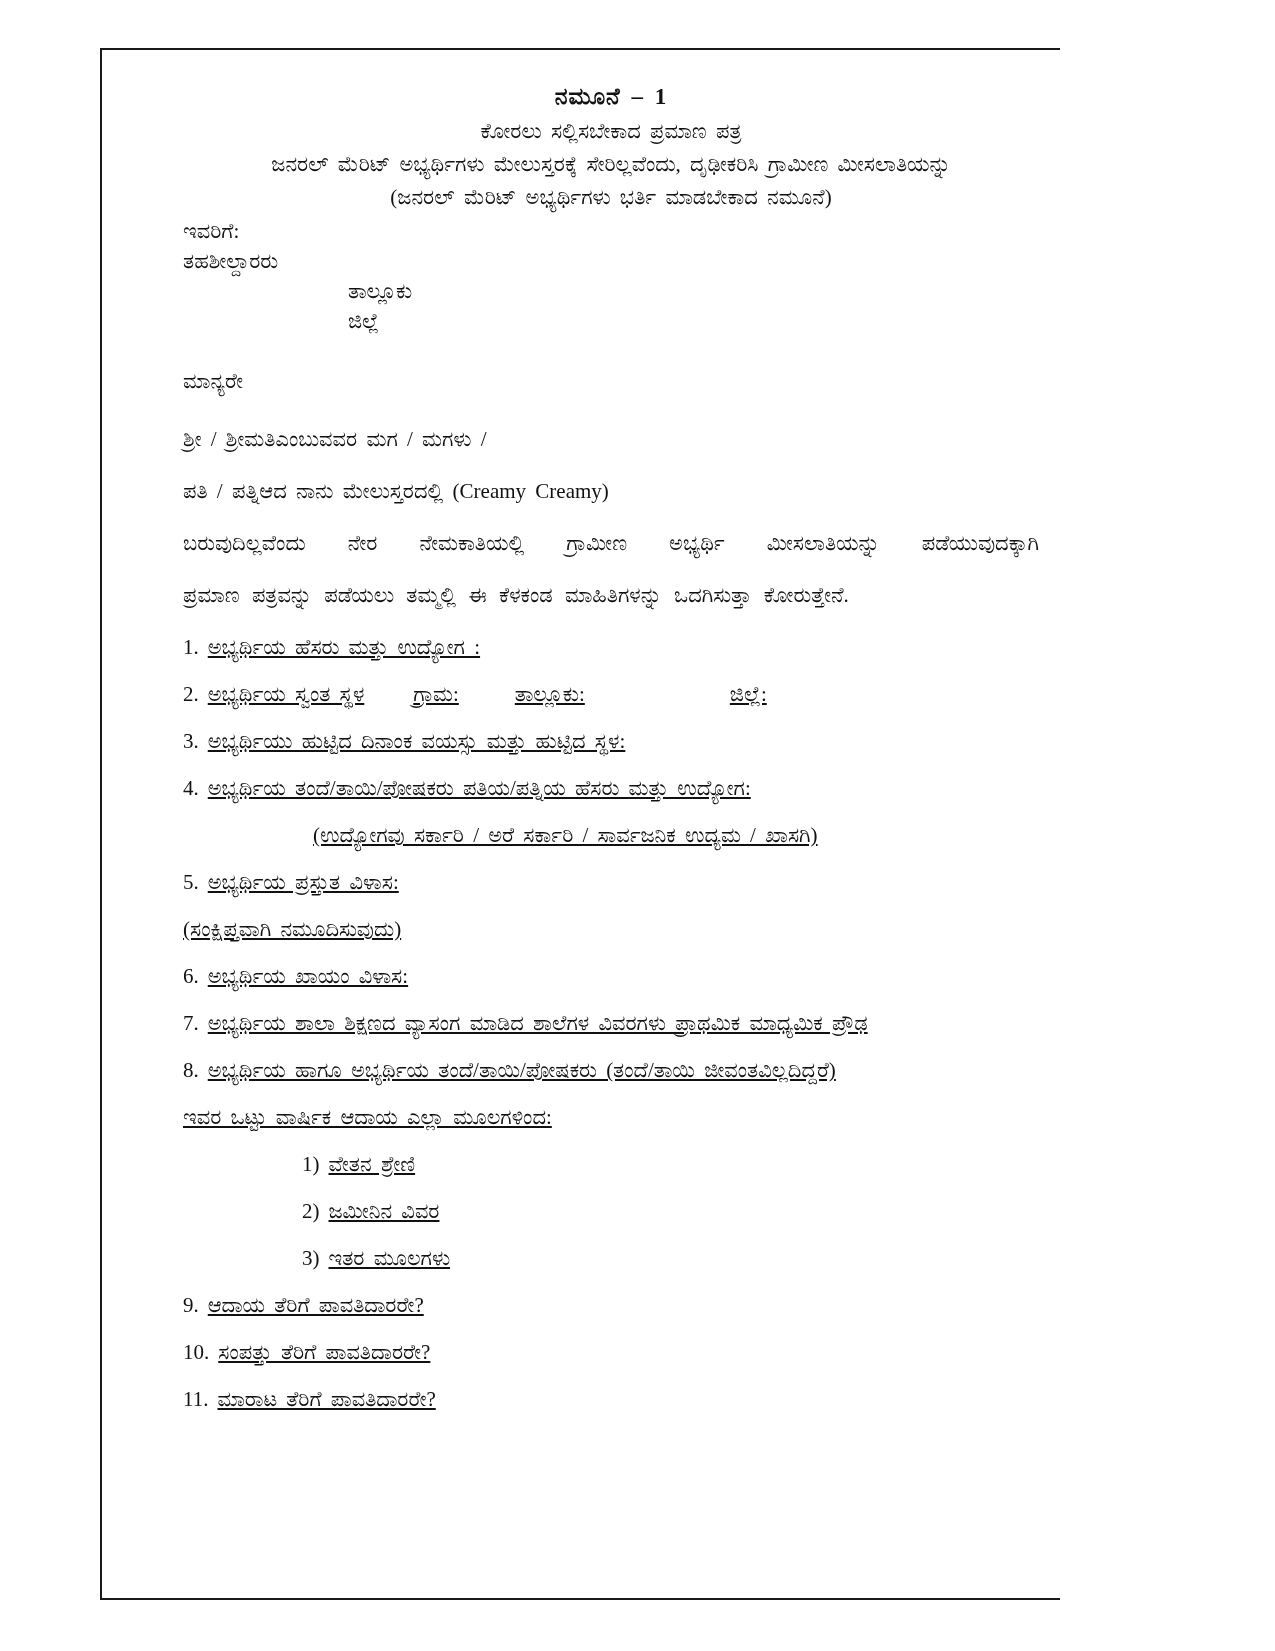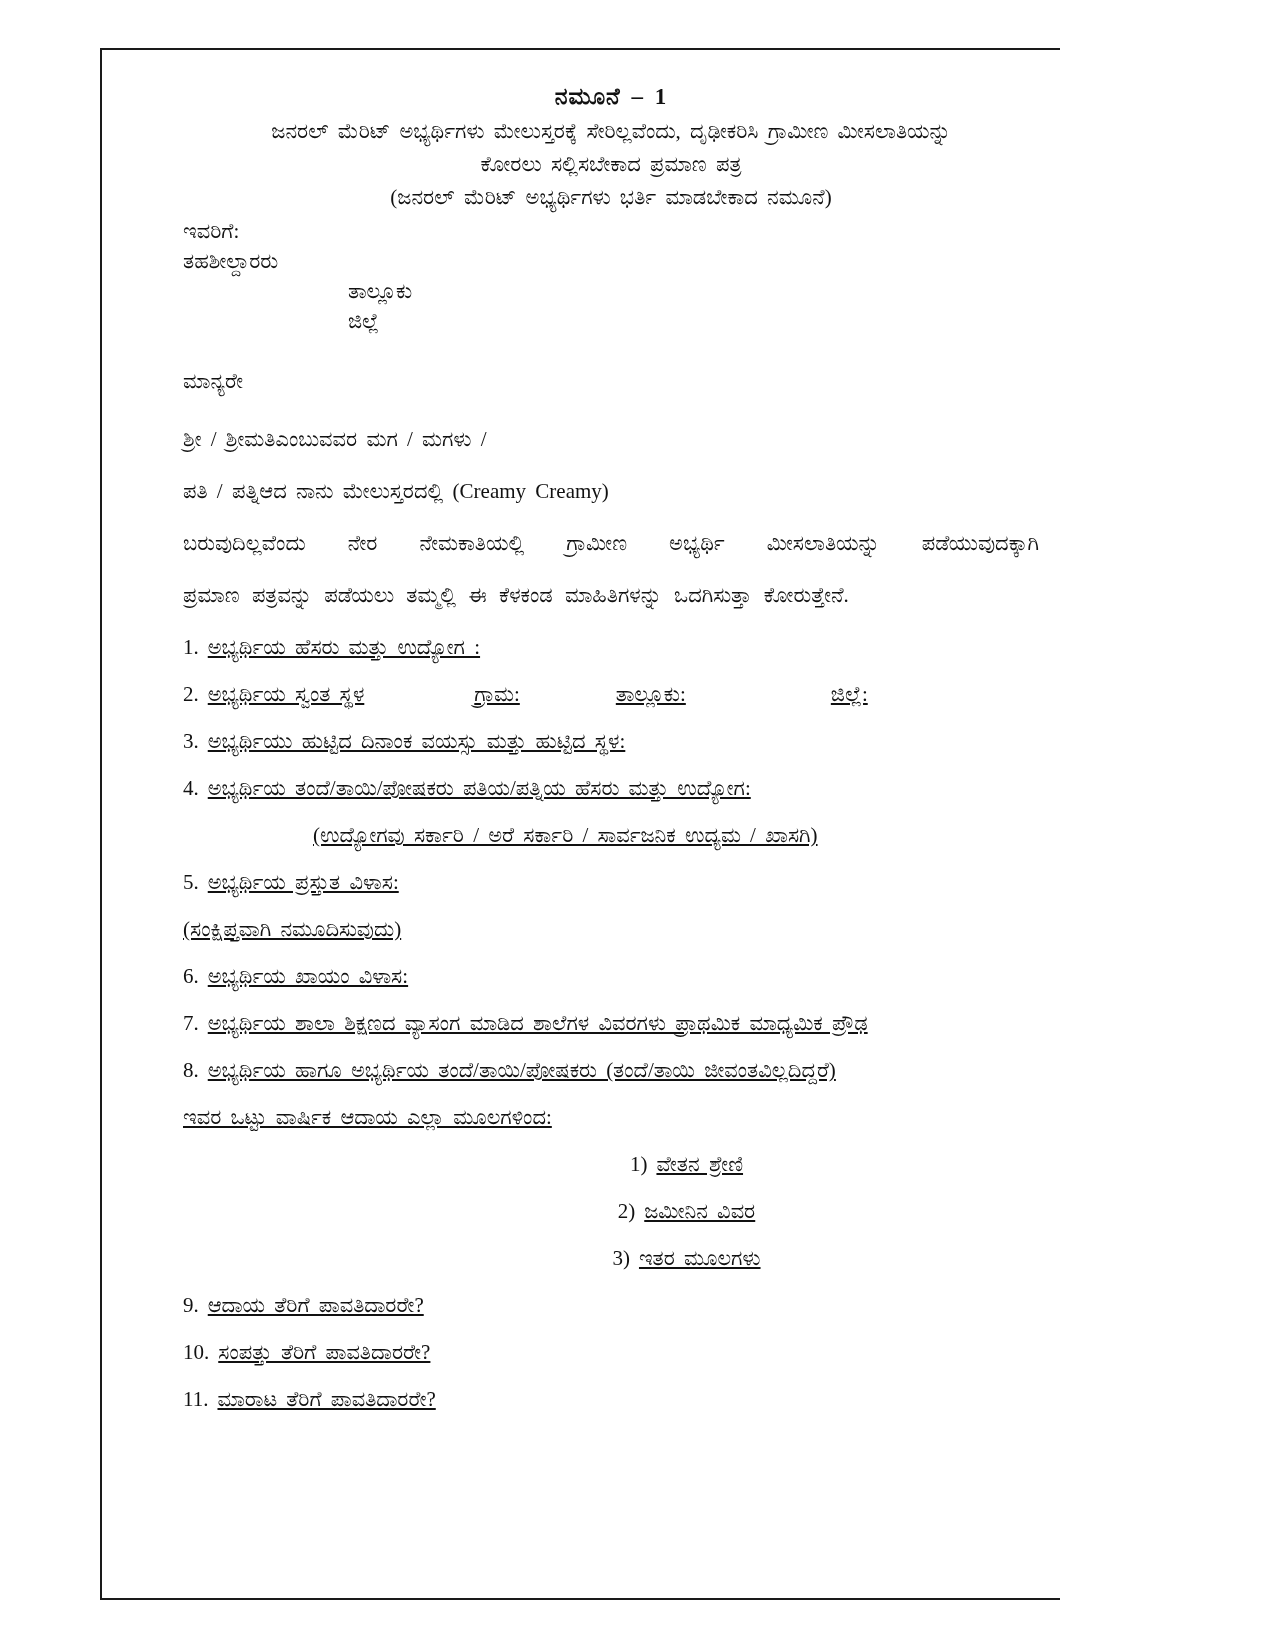--- a/index.html
+++ b/index.html
@@ -65,36 +65,36 @@
   .force-justify {
     text-align: justify;
     text-align-last: justify;
     word-spacing: 6px;
   }
   .wide-space { word-spacing: 7px; }
   .items-block { margin-top: 0; width: 935px; }
   .form-item { line-height: 30px; margin-bottom: 17px; text-decoration: underline; }
   .item-num { display: inline-block; margin-right: 9px; }
   .indent-note { margin-left: 130px; }
-  .sub-item { margin-left: 72px; text-align: center; }
-  .col-village { margin-left: 110px; }
-  .col-taluk { margin-left: 96px; }
+  .sub-item { margin-left: 119px; }
+  .col-village { margin-left: 49px; }
+  .col-taluk { margin-left: 56px; }
   .col-district { margin-left: 145px; }
 </style>
 </head>
 <body>
 
 <div class="canvas">
   <div class="page">
     <div class="content">
 
       <div class="header-block">
         <div class="title">ನಮೂನೆ – 1</div>
+        <div>ಕೋರಲು ಸಲ್ಲಿಸಬೇಕಾದ ಪ್ರಮಾಣ ಪತ್ರ</div>
         <div>ಜನರಲ್ ಮೆರಿಟ್ ಅಭ್ಯರ್ಥಿಗಳು ಮೇಲುಸ್ತರಕ್ಕೆ ಸೇರಿಲ್ಲವೆಂದು, ದೃಢೀಕರಿಸಿ ಗ್ರಾಮೀಣ ಮೀಸಲಾತಿಯನ್ನು</div>
-        <div>ಕೋರಲು ಸಲ್ಲಿಸಬೇಕಾದ ಪ್ರಮಾಣ ಪತ್ರ</div>
         <div>(ಜನರಲ್ ಮೆರಿಟ್ ಅಭ್ಯರ್ಥಿಗಳು ಭರ್ತಿ ಮಾಡಬೇಕಾದ ನಮೂನೆ)</div>
       </div>
 
       <div class="address-block">
         <div class="addr-line">ಇವರಿಗೆ:</div>
         <div class="addr-line">ತಹಶೀಲ್ದಾರರು</div>
         <div class="addr-line addr-indent">ತಾಲ್ಲೂಕು</div>
         <div class="addr-line addr-indent">ಜಿಲ್ಲೆ</div>
       </div>
 

